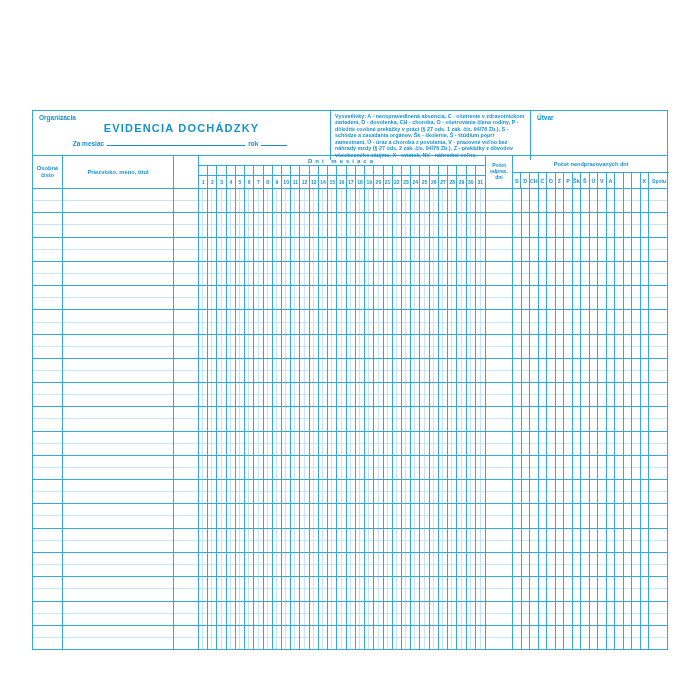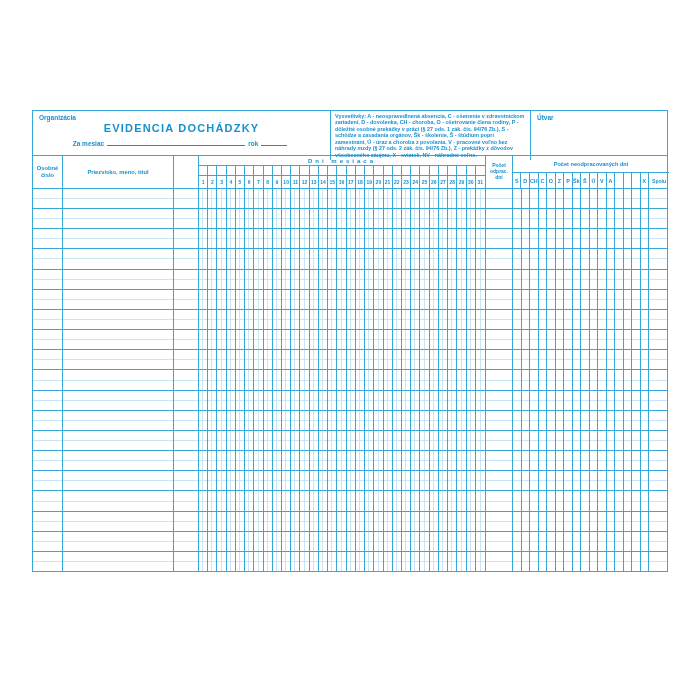--- a/index.html
+++ b/index.html
@@ -3,21 +3,21 @@
 <meta charset="utf-8">
 <style>
   * { box-sizing: border-box; margin: 0; padding: 0; }
   html,body { width:700px; height:700px; background:#ffffff; font-family:"Liberation Sans", sans-serif; }
   :root{
     --line:#35a7d9;
     --line-light:#c6e6f4;
     --text:#1691d0;
   }
   .page{ position:relative; width:700px; height:700px; background:#ffffff; overflow:hidden; }
-  .form{ position:absolute; left:32px; top:110px; width:636px; height:462px;
+  .form{ position:absolute; left:32px; top:110px; width:636px; height:540px;
          border:1.5px solid var(--line); display:flex; flex-direction:column; color:var(--text); }
 
   
   .band{ height:45px; display:grid; grid-template-columns:298px 200px 138px; border-bottom:1px solid var(--line); }
   .band > div{ border-right:1px solid var(--line); position:relative; }
   .band > div:last-child{ border-right:none; }
   .org-label{ position:absolute; top:3px; left:6px; font-size:6.5px; font-weight:700; }
   .title{ text-align:center; margin-top:11px; font-size:11px; font-weight:700; letter-spacing:1.2px; }
   .subtitle{ text-align:center; margin-top:6px; font-size:6.5px; font-weight:700; }
   .blank{ display:inline-block; width:138px; border-bottom:1px solid var(--text); height:6px; margin:0 3px; }

